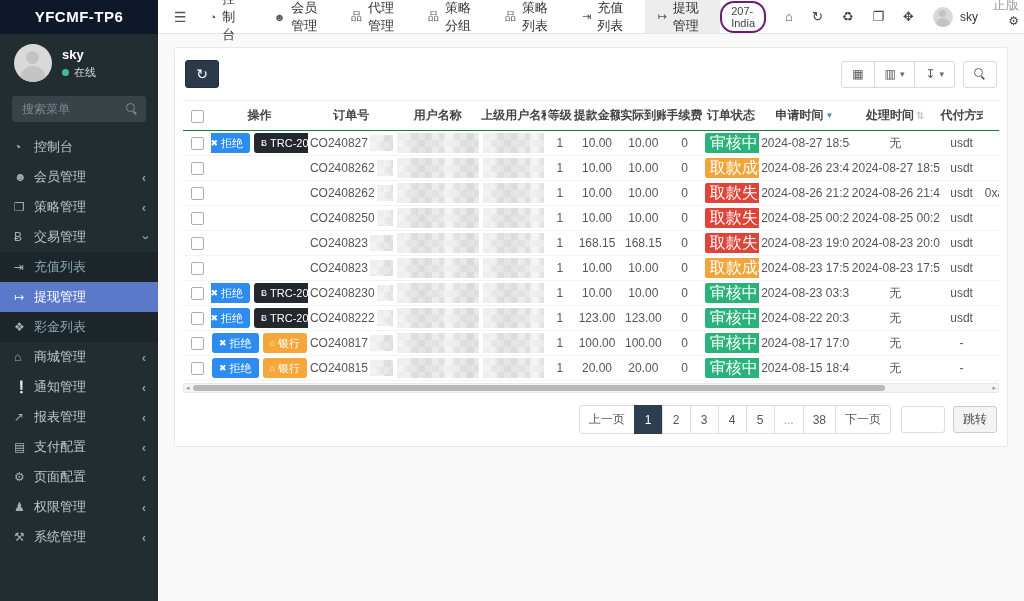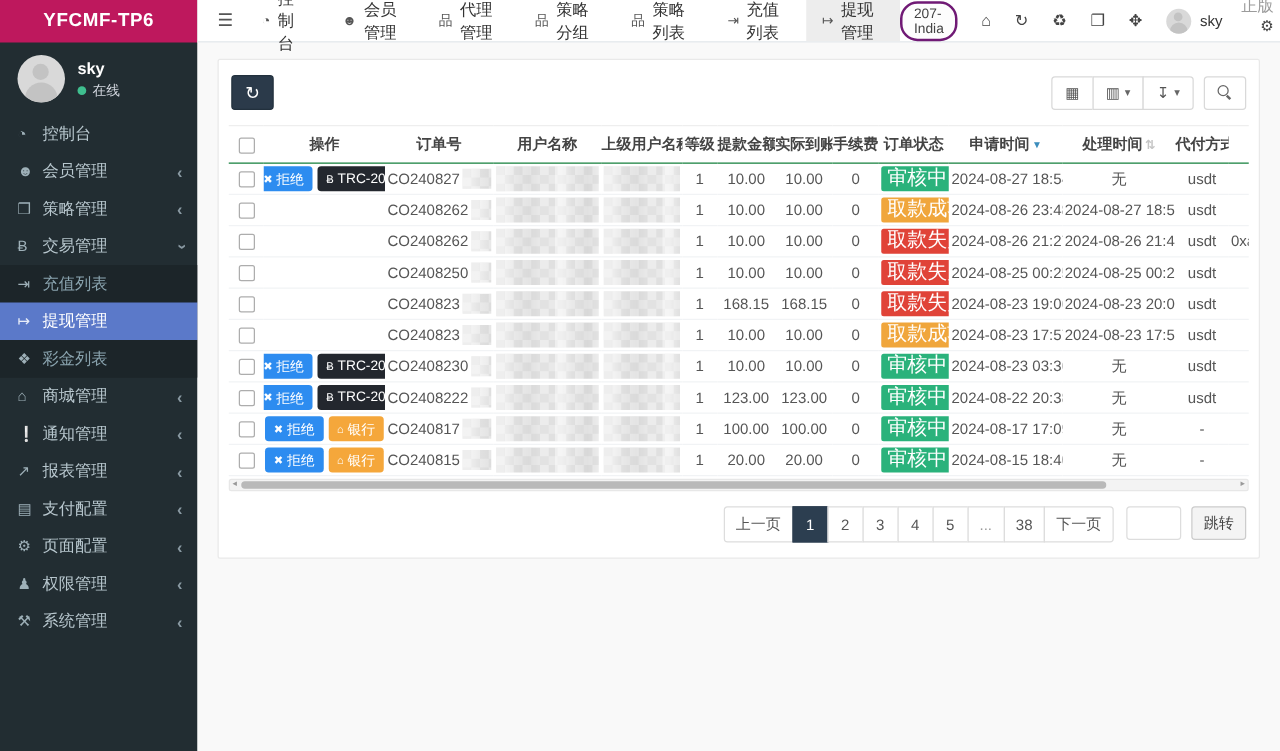--- a/index.html
+++ b/index.html
@@ -3,21 +3,21 @@
 <meta charset="utf-8">
 <style>
   * { margin:0; padding:0; box-sizing:border-box; }
   html,body { width:1024px; height:601px; overflow:hidden;
     font-family:"Liberation Sans","DejaVu Sans",sans-serif; font-size:13px; background:#f9f9f9; }
   .app { display:flex; width:1024px; height:601px; }
 
   
   .sidebar { width:158px; min-width:158px; height:100%; background:#222d32; color:#b8c7ce; }
   .logo { height:34px; line-height:34px; text-align:center; color:#fff; font-weight:bold;
-    font-size:15px; letter-spacing:.5px; background:#be185d; }
+    font-size:15px; letter-spacing:.5px; background:#0f172a; }
   .user-panel { display:flex; align-items:center; padding:10px 10px 8px 14px; }
   .avatar { width:38px; height:38px; border-radius:50%; background:#d9d9d9; position:relative; overflow:hidden; flex:none; }
   .avatar::before { content:''; position:absolute; width:13px; height:13px; border-radius:50%; background:#c3c3c3; left:12px; top:7px; }
   .avatar::after { content:''; position:absolute; width:26px; height:16px; border-radius:13px 13px 0 0; background:#c3c3c3; left:6px; top:22px; }
   .avatar.sm { width:20px; height:20px; }
   .avatar.sm::before { width:7px; height:7px; left:6px; top:3px; }
   .avatar.sm::after { width:14px; height:9px; left:3px; top:11px; }
   .user-info { margin-left:10px; }
   .user-name { color:#fff; font-weight:bold; font-size:13px; }
   .user-status { font-size:11px; color:#d2d6de; margin-top:3px; }
@@ -107,21 +107,21 @@
   .hscroll { height:10px; background:#f3f3f3; border:1px solid #e7e7e7; border-radius:2px;
     margin-top:2px; position:relative; cursor:pointer; }
   .hscroll .arr { position:absolute; top:-1px; font-size:7px; color:#999; line-height:10px; }
   .hscroll .arr.l { left:2px; } .hscroll .arr.r { right:2px; }
   .hscroll .thumb { position:absolute; left:9px; top:1px; height:6px; width:85%; background:#b9b9b9; border-radius:3px; }
 
   .table-footer { display:flex; align-items:center; margin-top:12px; padding:0 2px; }
   .summary { font-size:12px; color:#666; display:flex; align-items:center; gap:6px; }
   .page-size { border:1px solid #ddd; border-radius:3px; background:#fff; padding:4px 9px;
     font-size:12px; color:#444; cursor:pointer; display:inline-flex; gap:6px; align-items:center; }
-  .pager { margin-left:auto; display:flex; }
+  .pager { margin-left:auto; display:flex; align-items:center; }
   .pg { min-width:29px; height:29px; border:1px solid #ddd; background:#fff; color:#555; font-size:12px;
     padding:0 9px; cursor:pointer; display:inline-flex; align-items:center; justify-content:center; margin-left:-1px; }
   .pg:first-child { border-radius:3px 0 0 3px; margin-left:0; }
   .pg.next { border-radius:0 3px 3px 0; }
   .pg.active { background:#2c3e50; border-color:#2c3e50; color:#fff; }
   .pg.dots { color:#999; }
   .jump-input { width:44px; height:27px; border:1px solid #ddd; border-radius:3px; margin-left:10px; outline:none; padding:0 5px; font-size:12px; }
   .jump-btn { height:27px; border:1px solid #ccc; background:#f4f4f4; border-radius:3px; color:#444;
     font-size:12px; padding:0 9px; margin-left:8px; cursor:pointer; }
 </style>
@@ -130,20 +130,24 @@
 
 <div class="app">
   <aside class="sidebar">
     <div class="logo">YFCMF-TP6</div>
     <div class="user-panel">
       <div class="avatar"></div>
       <div class="user-info">
         <div class="user-name">sky</div>
         <div class="user-status"><span class="dot"></span><span>在线</span></div>
       </div>
+    </div>
+    <div class="search-box">
+      <input placeholder="搜索菜单" style="">
+      <span class="mag"></span>
     </div>
     <nav class="menu">
         <div class="menu-item">
           <span class="icon">◔</span>
           <span class="lbl">控制台</span>
         </div>
         <div class="menu-item">
           <span class="icon">☻</span>
           <span class="lbl">会员管理</span>
           <span class="chev">‹</span>

